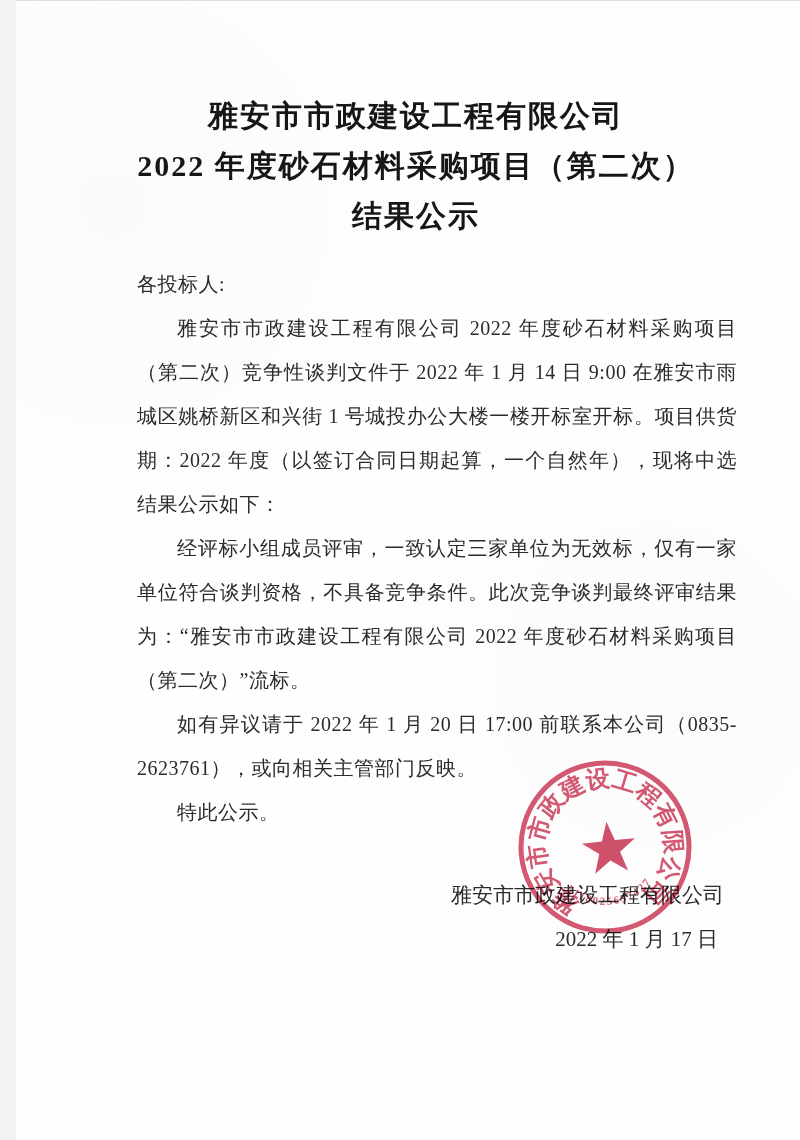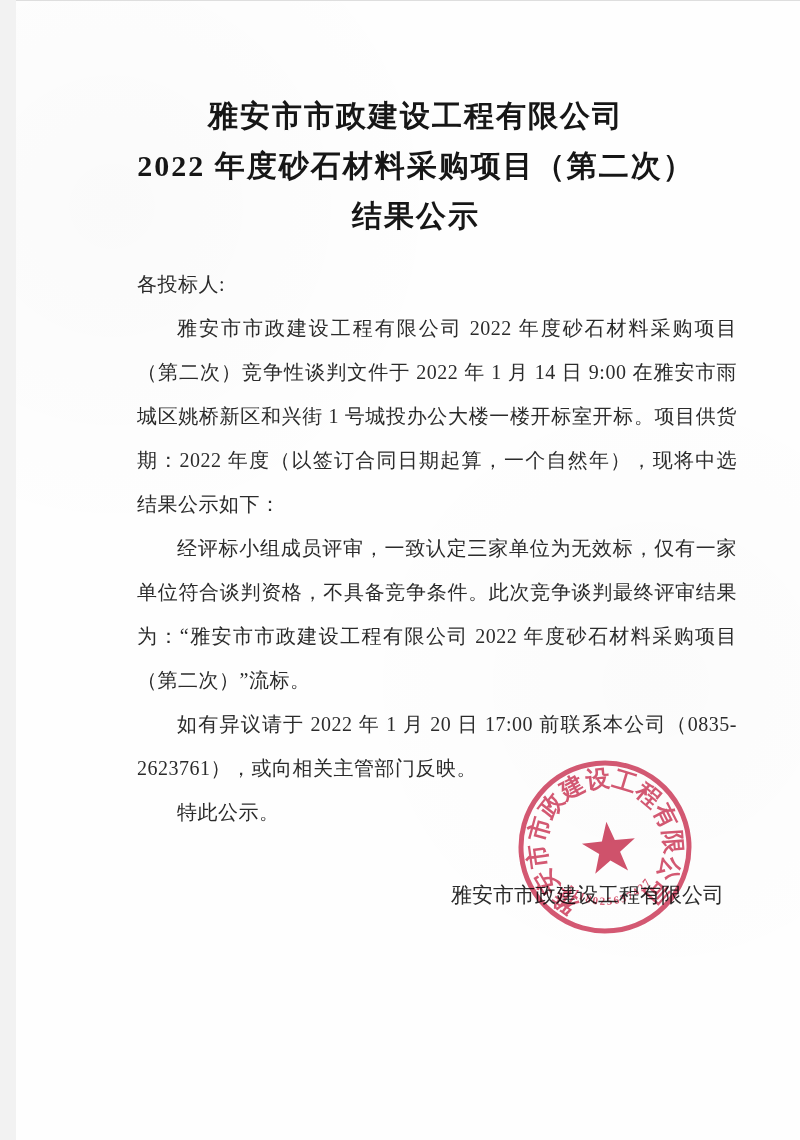--- a/index.html
+++ b/index.html
@@ -89,20 +89,21 @@
   <div class="body-block">
     <p class="salutation">各投标人:</p>
     <p class="para">雅安市市政建设工程有限公司 2022 年度砂石材料采购项目（第二次）竞争性谈判文件于 2022 年 1 月 14 日 9:00 在雅安市雨城区姚桥新区和兴街 1 号城投办公大楼一楼开标室开标。项目供货期：2022 年度（以签订合同日期起算，一个自然年），现将中选结果公示如下：</p>
     <p class="para">经评标小组成员评审，一致认定三家单位为无效标，仅有一家单位符合谈判资格，不具备竞争条件。此次竞争谈判最终评审结果为：“雅安市市政建设工程有限公司 2022 年度砂石材料采购项目（第二次）”流标。</p>
     <p class="para">如有异议请于 2022 年 1 月 20 日 17:00 前联系本公司（0835-2623761），或向相关主管部门反映。</p>
     <p class="para">特此公示。</p>
   </div>
 
   <div class="signature-block">
     <div class="signature-company">雅安市市政建设工程有限公司</div>
+    <div class="signature-date">2022 年 1 月 17 日</div>
   </div>
 
   <svg class="seal" viewBox="-100 -100 200 200" xmlns="http://www.w3.org/2000/svg">
     <defs>
       <path id="sealTopArc" d="M -34.4 49.1 A 60 60 0 1 1 34.4 49.1" fill="none"></path>
       <path id="sealBottomArc" d="M -47.5 33.3 A 58 58 0 0 0 47.5 33.3" fill="none"></path>
     </defs>
     <circle cx="0" cy="0" r="84" fill="none" stroke-width="5" stroke="#d0425f"></circle>
     <polygon transform="translate(4,3)" points="0,-28 6.5,-8.9 26.6,-8.7 10.5,3.4 16.5,22.7 0,11 -16.5,22.7 -10.5,3.4 -26.6,-8.7 -6.5,-8.9" fill="#cb3a58"></polygon>
     <text class="seal-ring-text" text-anchor="middle" fill="#d0425f">

